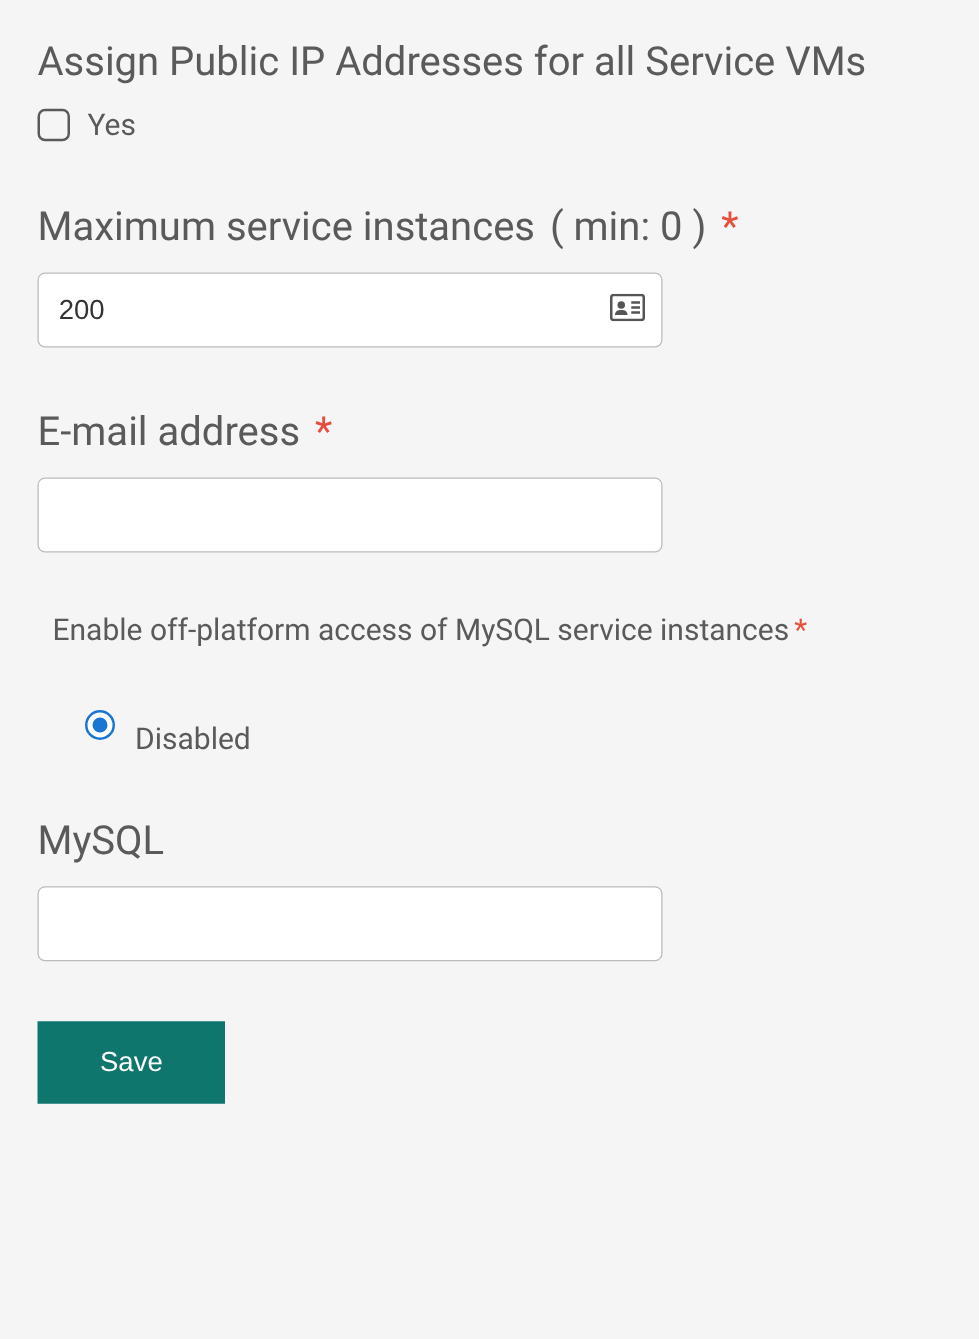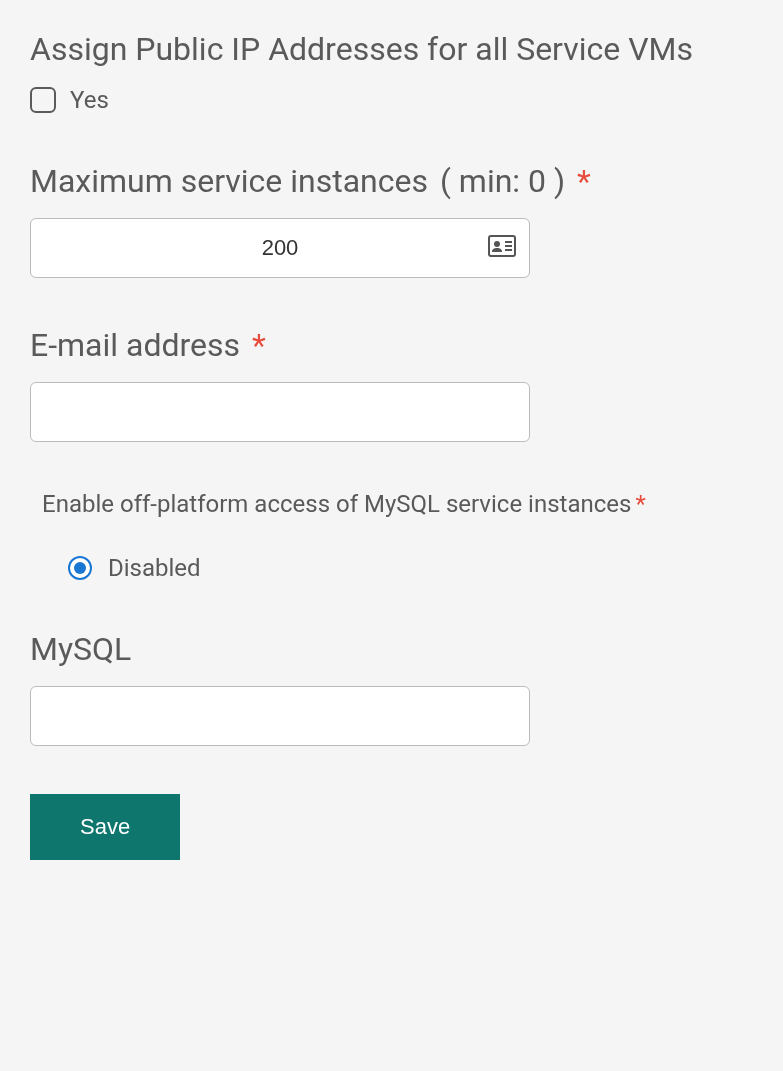--- a/index.html
+++ b/index.html
@@ -51,21 +51,20 @@
     }
     .text-input {
       width: 500px;
       height: 60px;
       border: 1px solid #bbb;
       border-radius: 6px;
       background: #fff;
       font-size: 22px;
       padding: 0 16px;
       color: #333;
-      text-align: center;
     }
     .input-wrapper {
       position: relative;
       width: 500px;
     }
     .input-icon {
       position: absolute;
       right: 14px;
       top: 50%;
       transform: translateY(-50%);
@@ -110,20 +109,21 @@
       height: 12px;
       background: #1976d2;
       border-radius: 50%;
       top: 50%;
       left: 50%;
       transform: translate(-50%, -50%);
     }
     .radio-label {
       font-size: 24px;
       color: #5a5a5a;
+      margin-top: 23px;
     }
     .save-button {
       background-color: #0f766e;
       color: #fff;
       border: none;
       font-size: 22px;
       padding: 20px 50px;
       cursor: pointer;
       font-weight: 400;
     }

